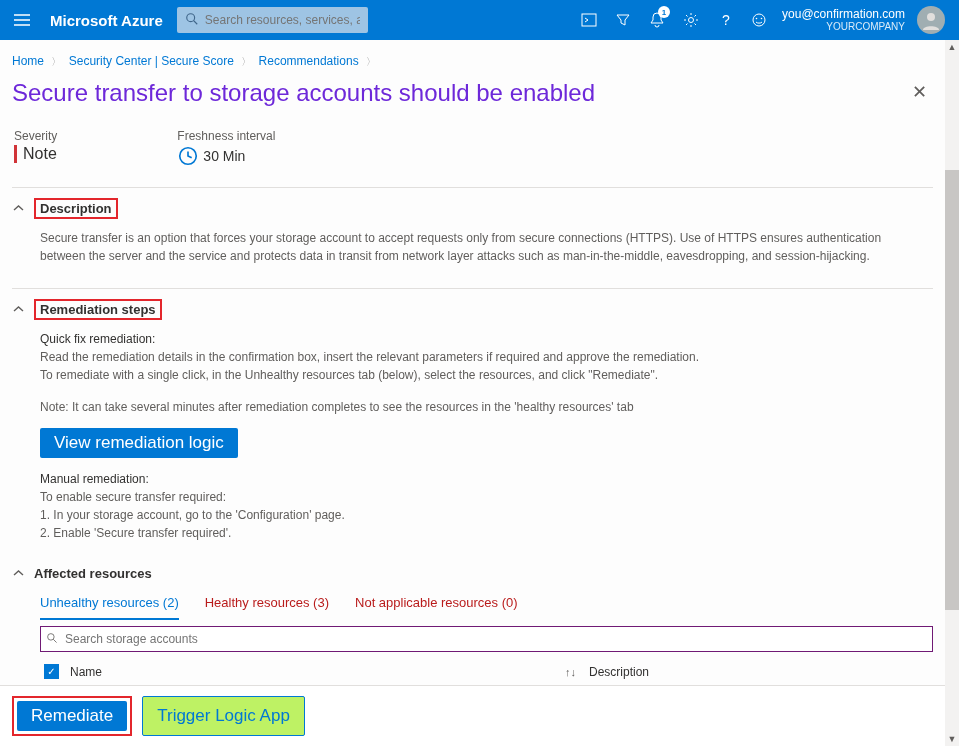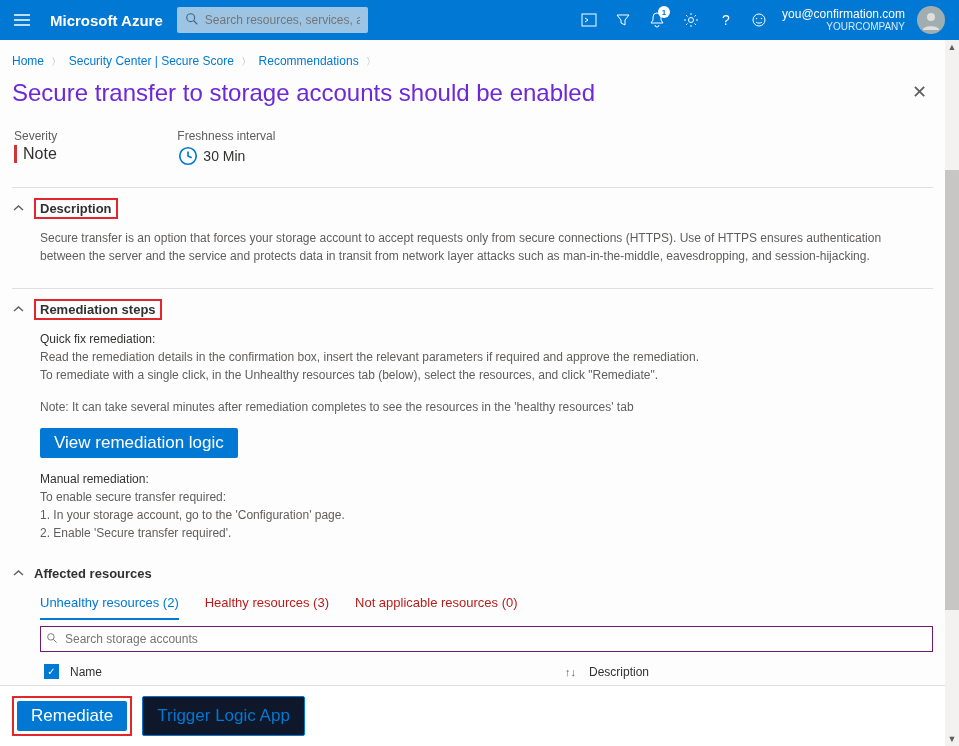--- a/index.html
+++ b/index.html
@@ -32,21 +32,21 @@
 .clock-ic{width:22px;height:22px}
 .section{border-top:1px solid #e1dfdd;padding:10px 0}
 .section-header{display:flex;align-items:center;gap:10px;cursor:pointer;position:relative}
 .chev{width:12px;height:12px;display:flex;align-items:center;justify-content:center;color:#605e5c}
 .section-title{font-size:13px;font-weight:600}
 .red-box{border:2px solid #e3262c;padding:1px 4px}
 .section-body{padding:10px 4px 4px 28px;font-size:12px;color:#605e5c;line-height:1.5}
 .underln{color:#323130}
 .para{margin-bottom:9px}
 .btn{display:inline-block;background:#0078d4;color:#fff;border:none;padding:5px 14px;font-size:17px;border-radius:2px;cursor:pointer}
-.btn.outlined{background:#0f172a;color:#0078d4;border:1px solid #0078d4}
+.btn.outlined{background:#bef264;color:#0078d4;border:1px solid #0078d4}
 .tabs{display:flex;gap:26px;padding:10px 0 0 28px;font-size:13px}
 .tab{padding:4px 0 8px 0;color:#b91c1c;cursor:pointer}
 .tab.active{color:#0078d4;border-bottom:2px solid #0078d4}
 .search-res{margin:6px 0 0 28px}
 .search-res input{width:calc(100% - 0px);height:26px;border:1px solid #701a75;padding:0 6px 0 24px;font-size:12px}
 .search-res .srwrap{position:relative}
 .search-res .sric{position:absolute;left:6px;top:6px;width:13px;height:13px;color:#605e5c}
 .tbl{margin:6px 0 0 28px}
 .tbl-header{display:flex;align-items:center;padding:6px 4px;font-size:12px;color:#323130}
 .col-chk{width:26px}

